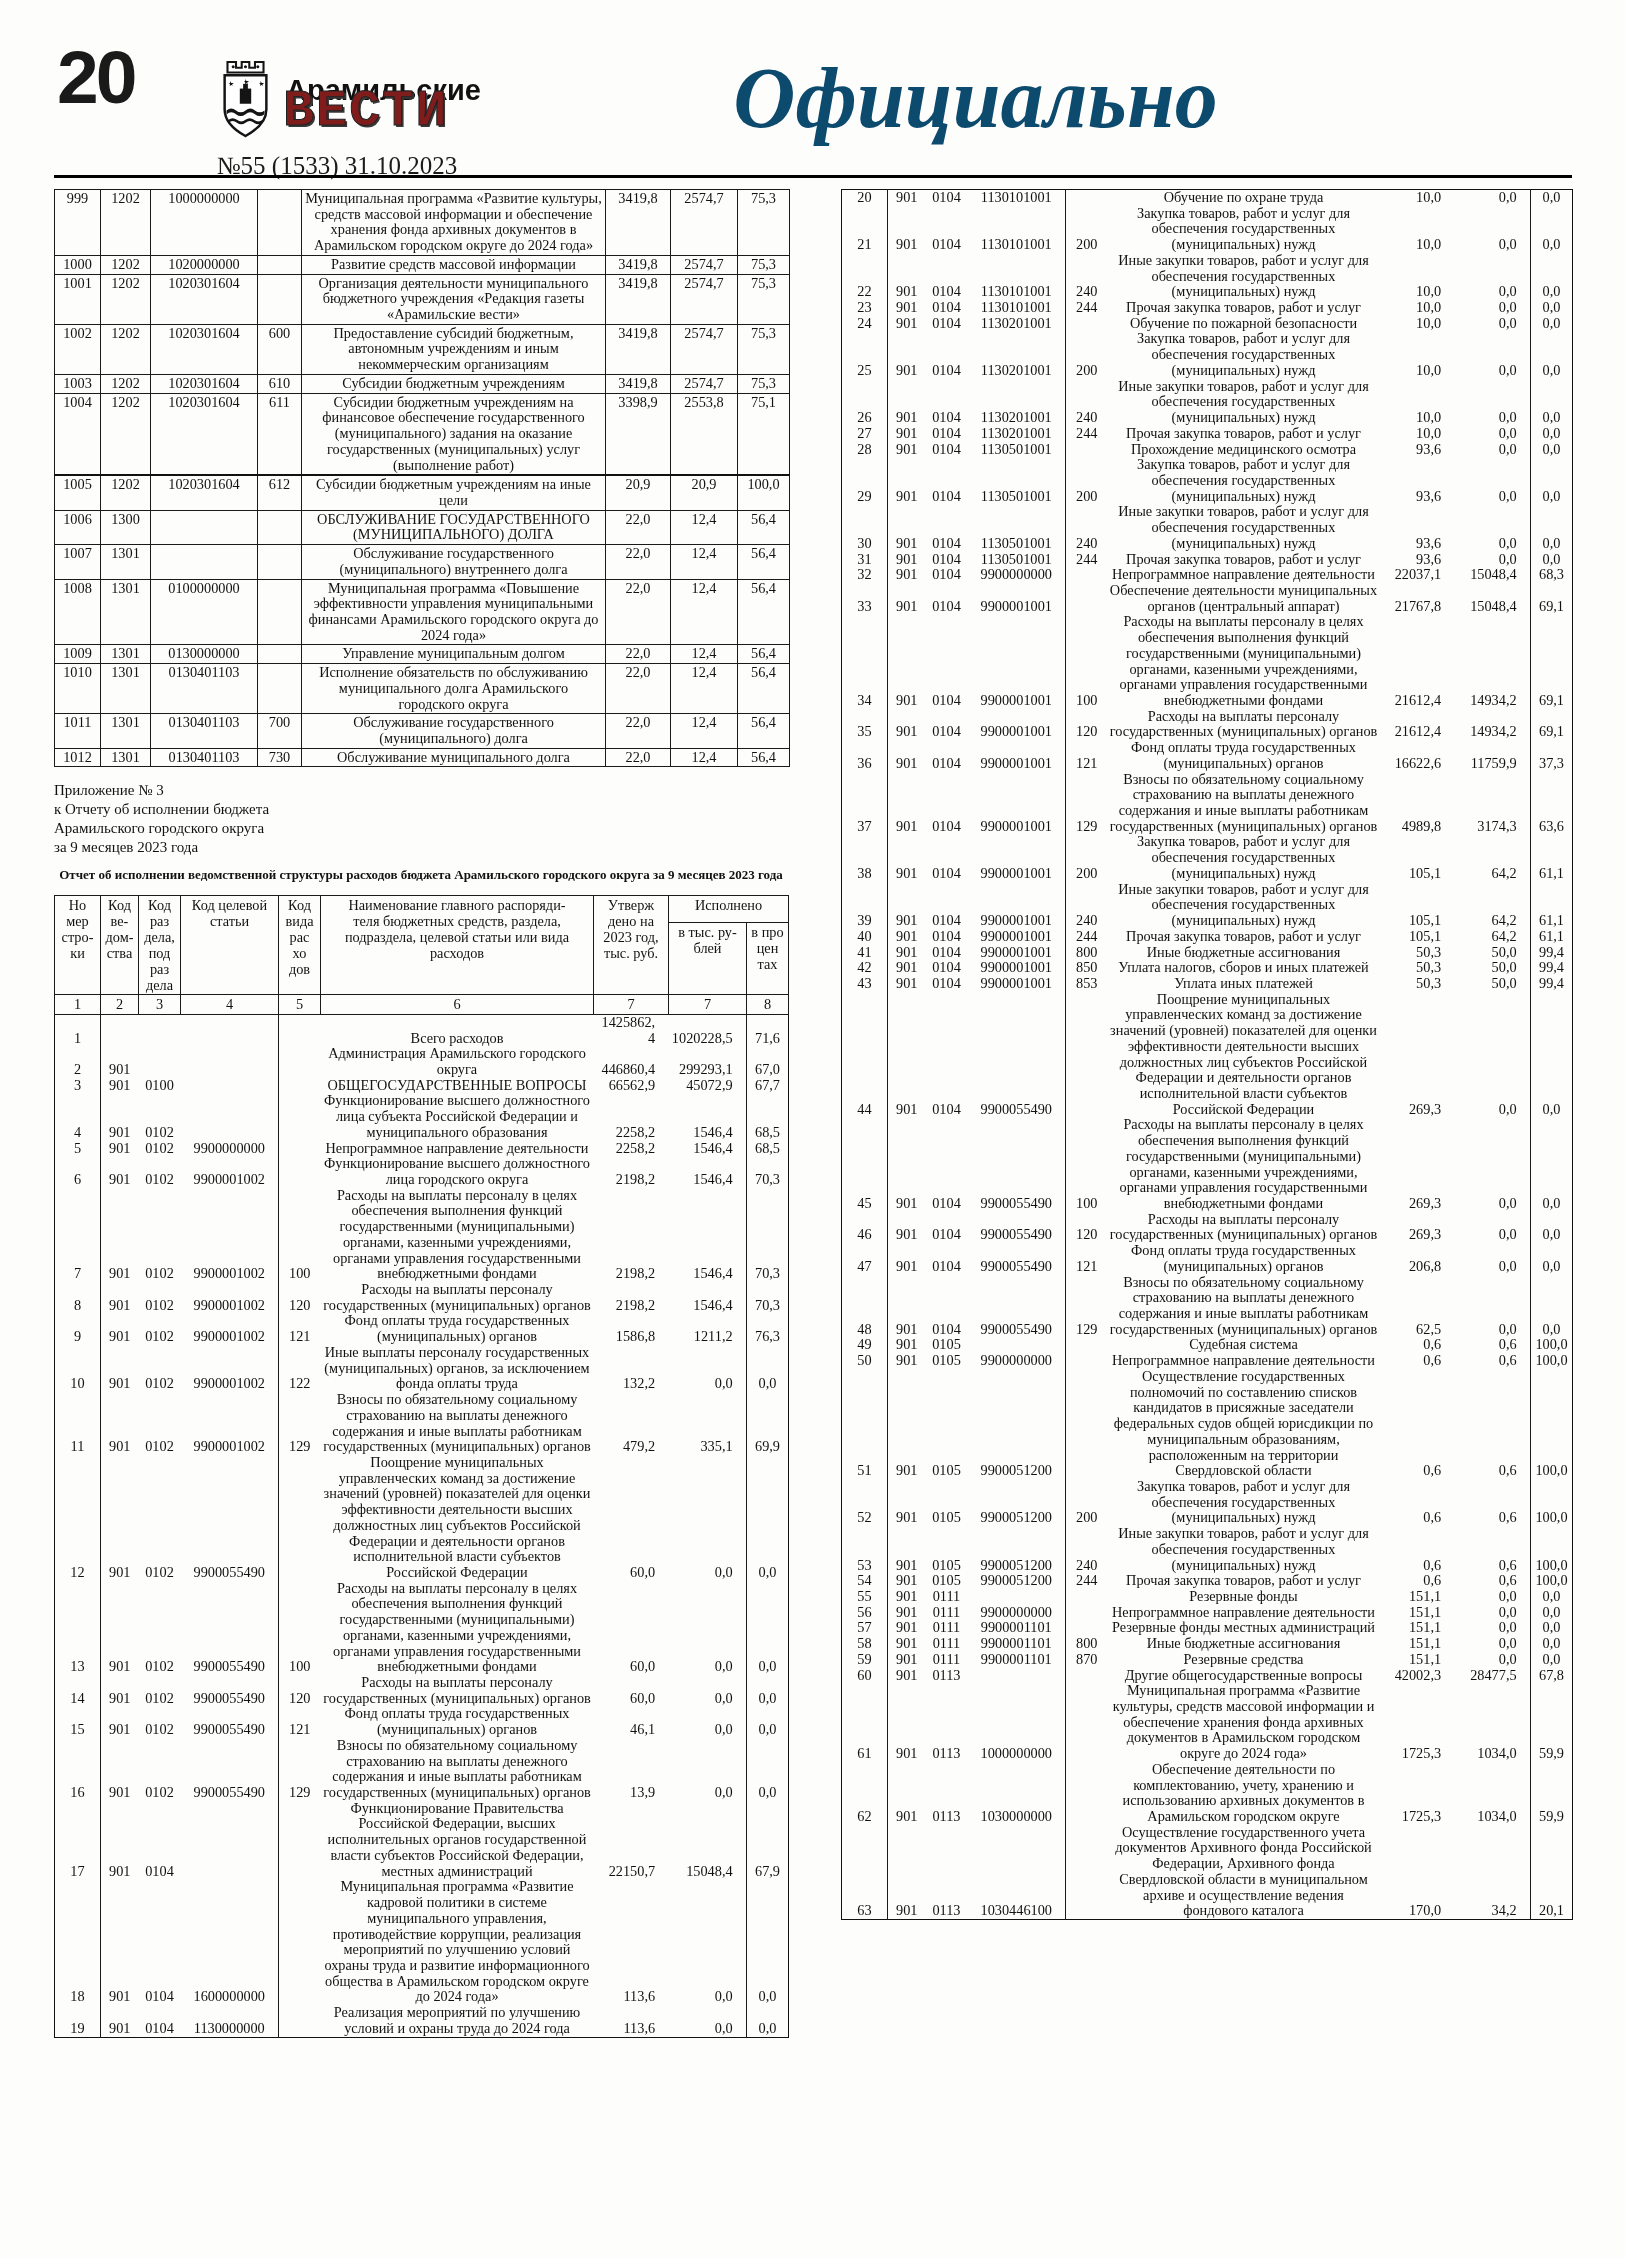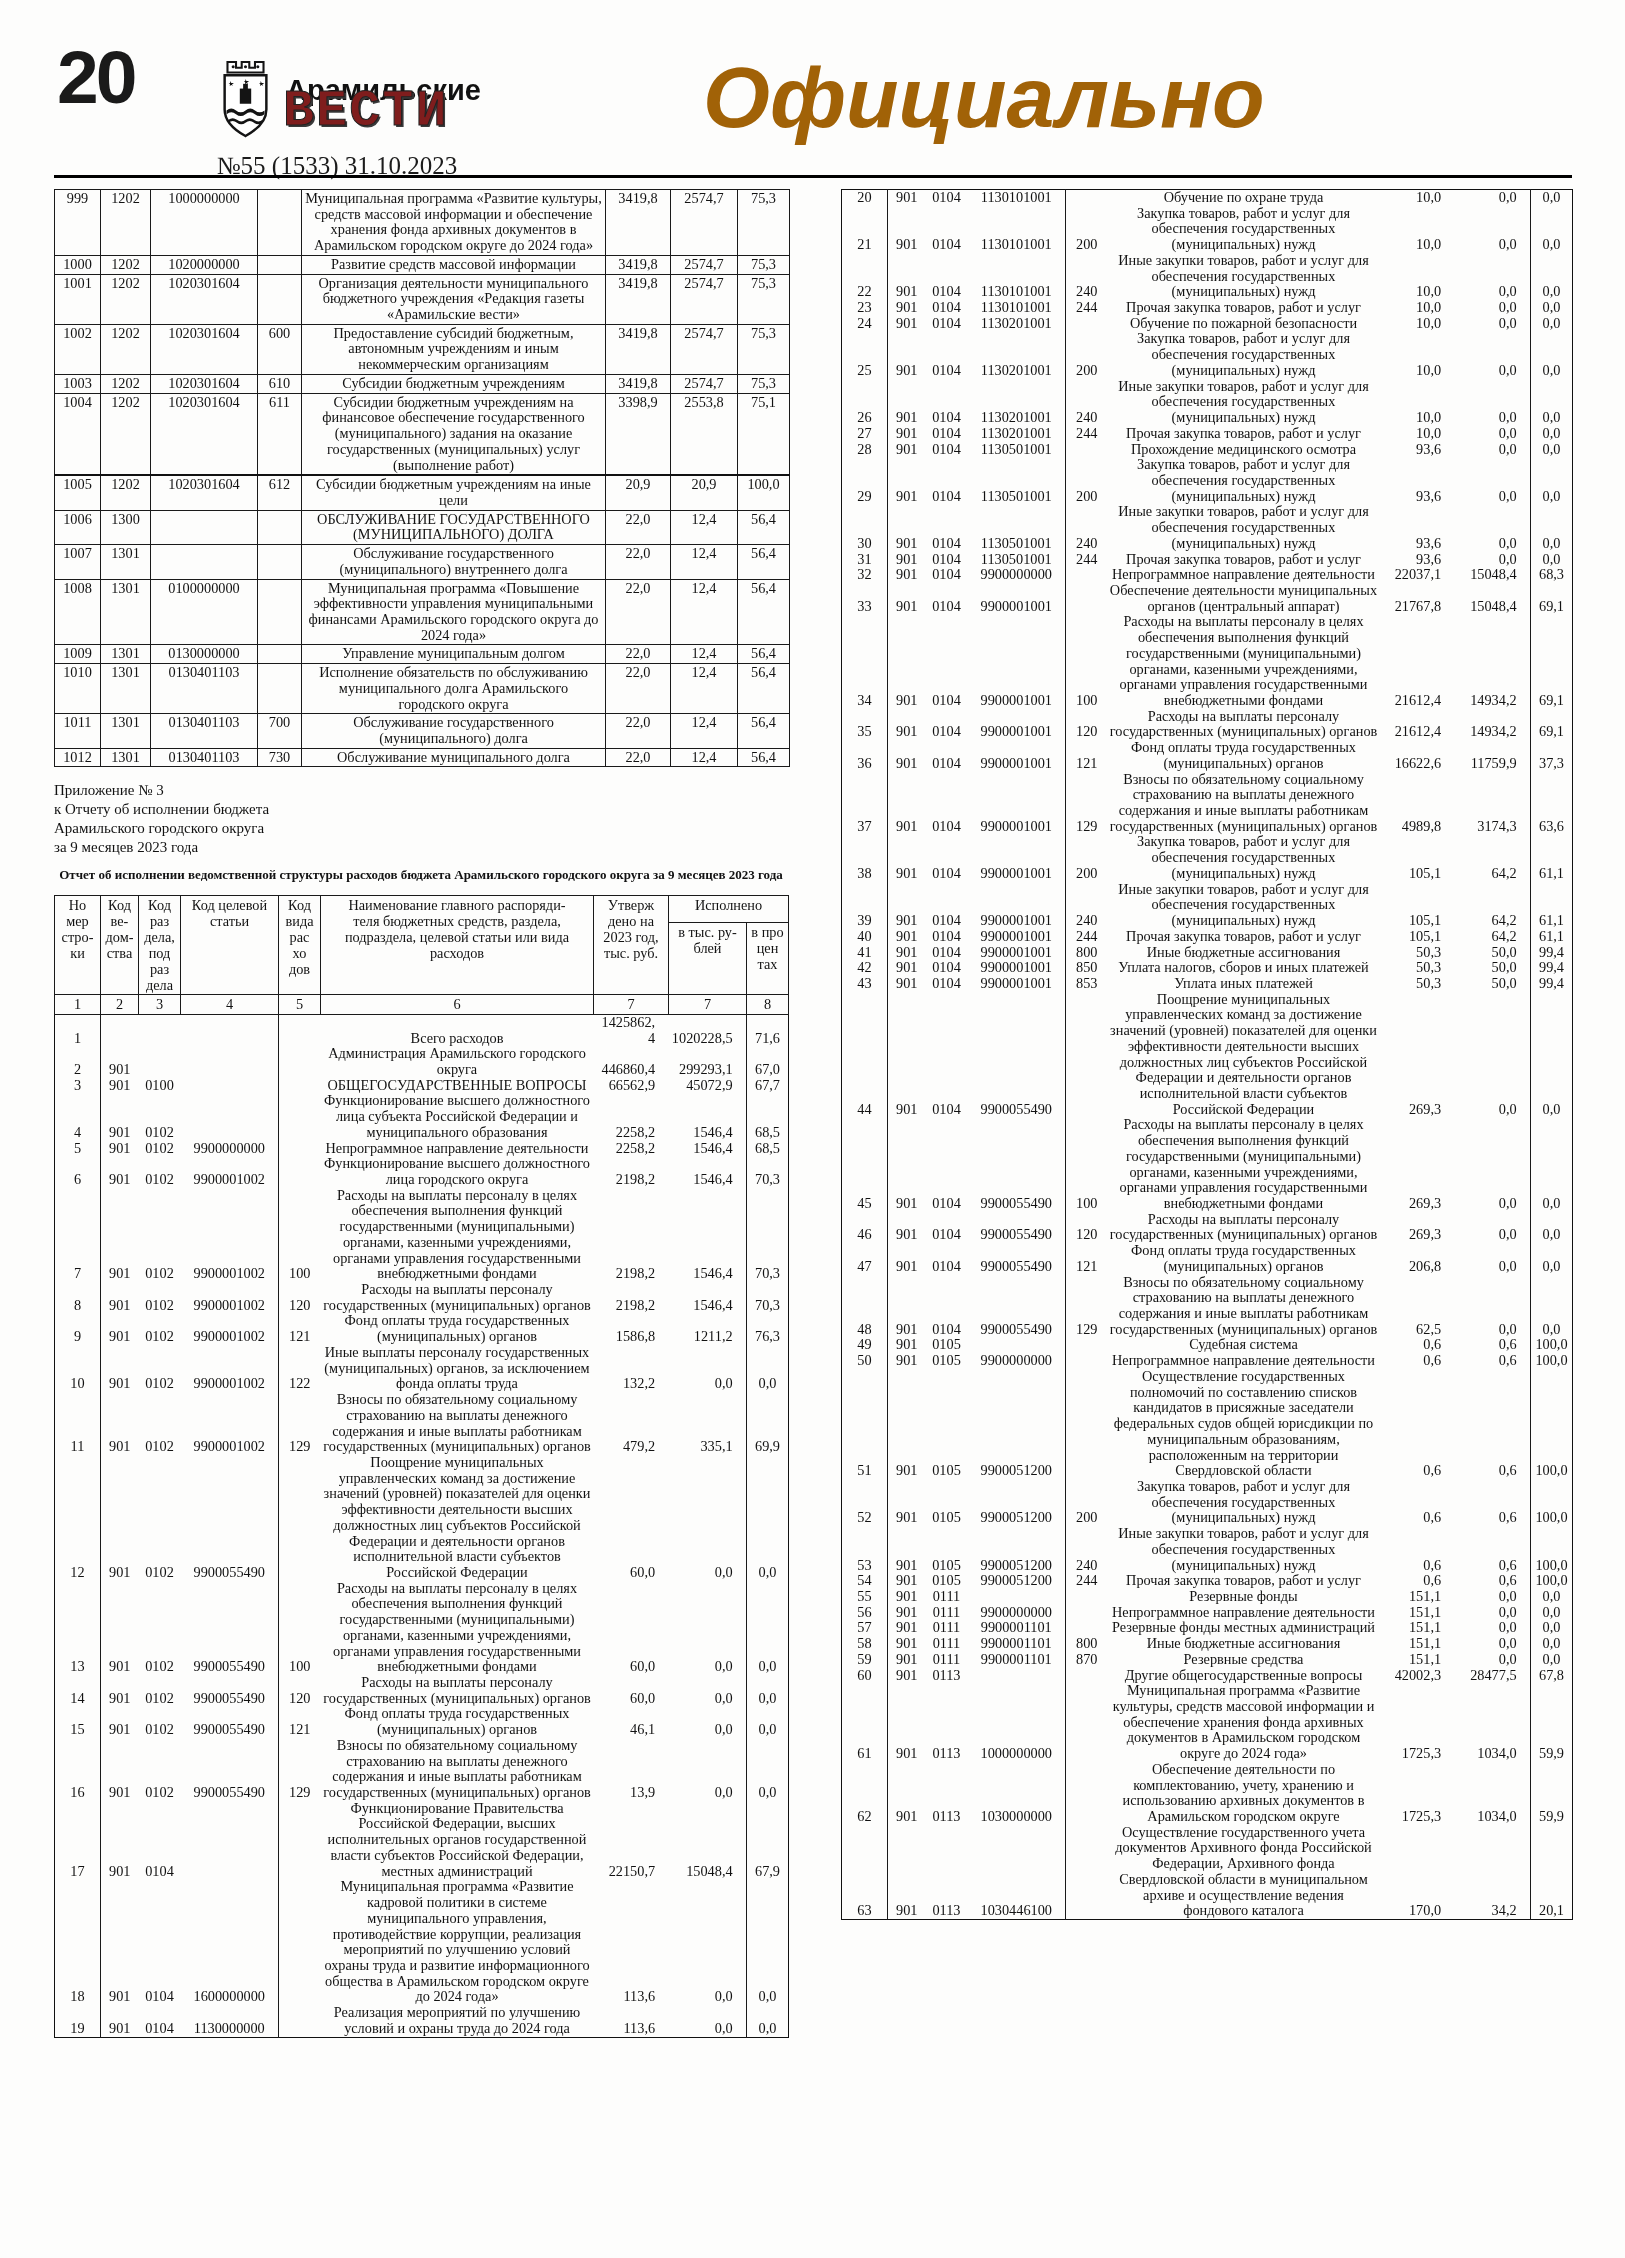--- a/index.html
+++ b/index.html
@@ -13,22 +13,22 @@
     font-weight:900;font-size:75px;letter-spacing:-2.9px;color:#1a1a1a;}
   .emblem{position:absolute;left:218px;top:57px;}
   .mast-top{position:absolute;left:286px;top:74px;font-family:"Liberation Sans",sans-serif;
     font-weight:700;font-size:29px;color:#111;}
   .mast-main{position:absolute;left:283px;top:86px;font-family:Liberation Mono, monospace;
     font-weight:800;font-size:52px;letter-spacing:1.9px;color:#7f1d1d;
     text-shadow:1.9px 1.9px 0 #3a3a3a;-webkit-text-stroke:1px #222;line-height:1;}
   .issue{position:absolute;left:212px;top:152px;width:250px;text-align:center;
     font-size:25px;color:#1c1c1c;}
   .section-title{position:absolute;left:703px;top:48px;width:545px;text-align:center;
-    font-style:italic;font-weight:700;font-size:86px;white-space:nowrap;color:#a16207;
-    font-family:Liberation Sans, sans-serif;}
+    font-style:italic;font-weight:700;font-size:86px;white-space:nowrap;color:#0c4a6e;
+    font-family:Liberation Serif, serif;}
   .rule{position:absolute;left:54px;top:175px;width:1518px;height:2.9px;background:#000;}
   
   .col-left{position:absolute;left:54px;top:189px;width:734px;}
   .col-right{position:absolute;left:841px;top:189px;width:731px;}
   
   table{border-collapse:collapse;table-layout:fixed;width:100%;}
   td{font-size:14.3px;line-height:1.1;padding:0 1.9px;word-wrap:break-word;}
   
   .t1{border:1.9px solid #111;}
   .t1 td{border:1.1px solid #1a1a1a;vertical-align:top;text-align:center;padding:1px 2.9px;}

